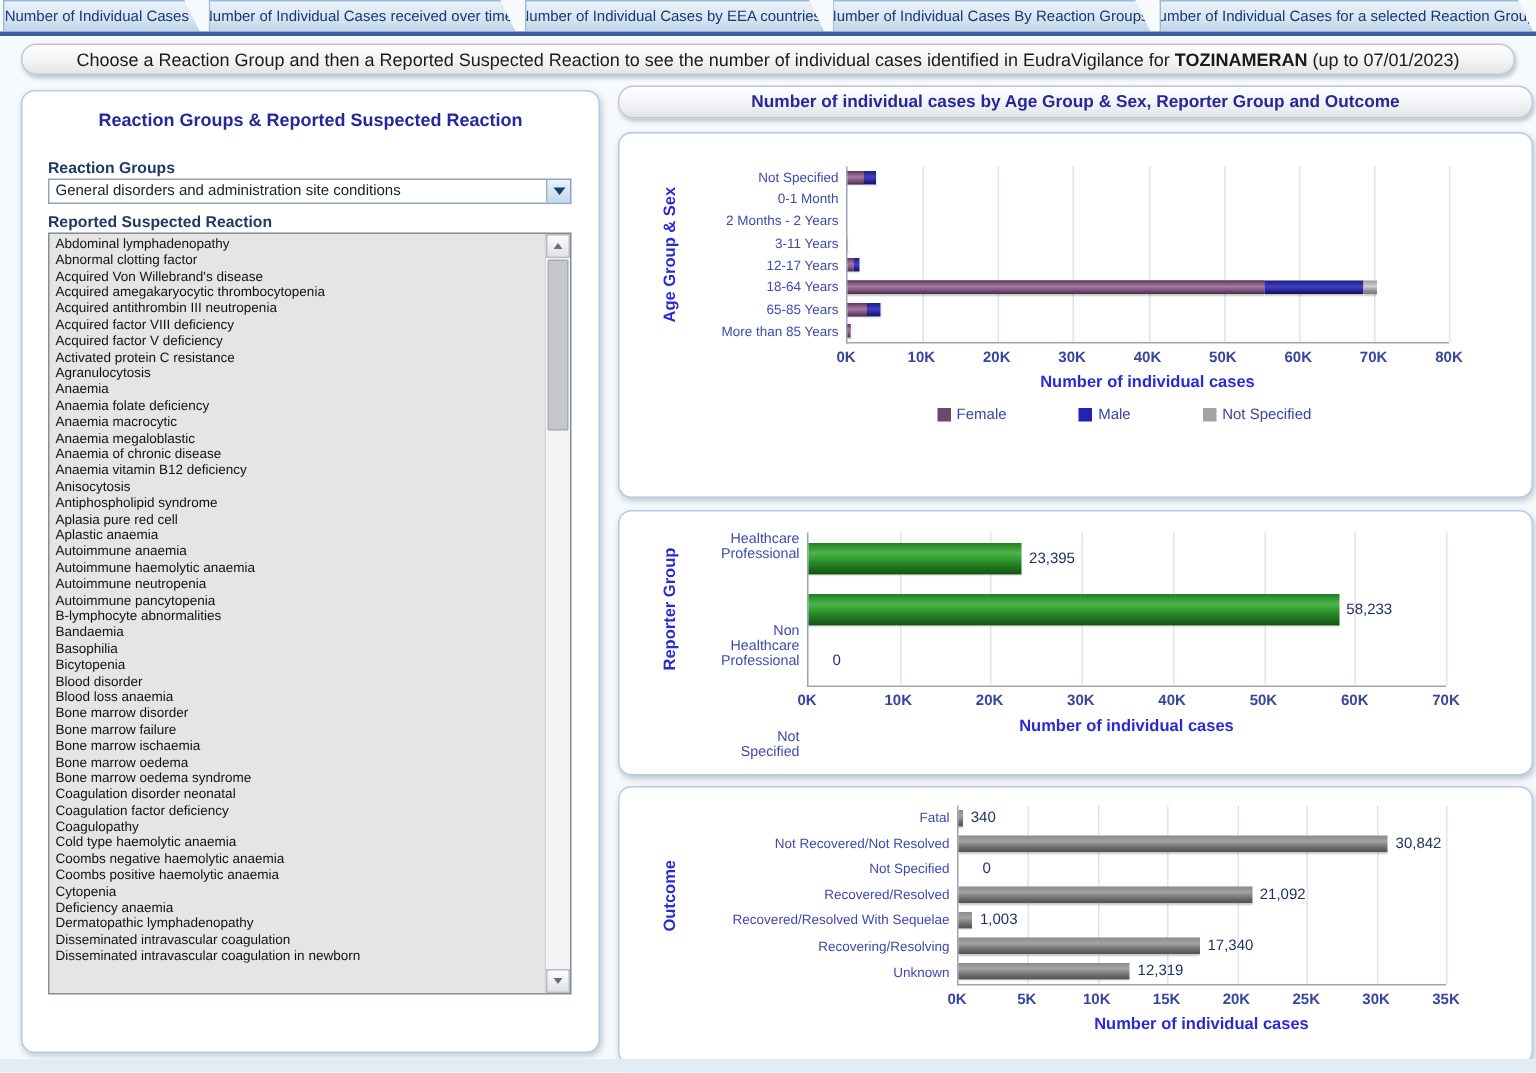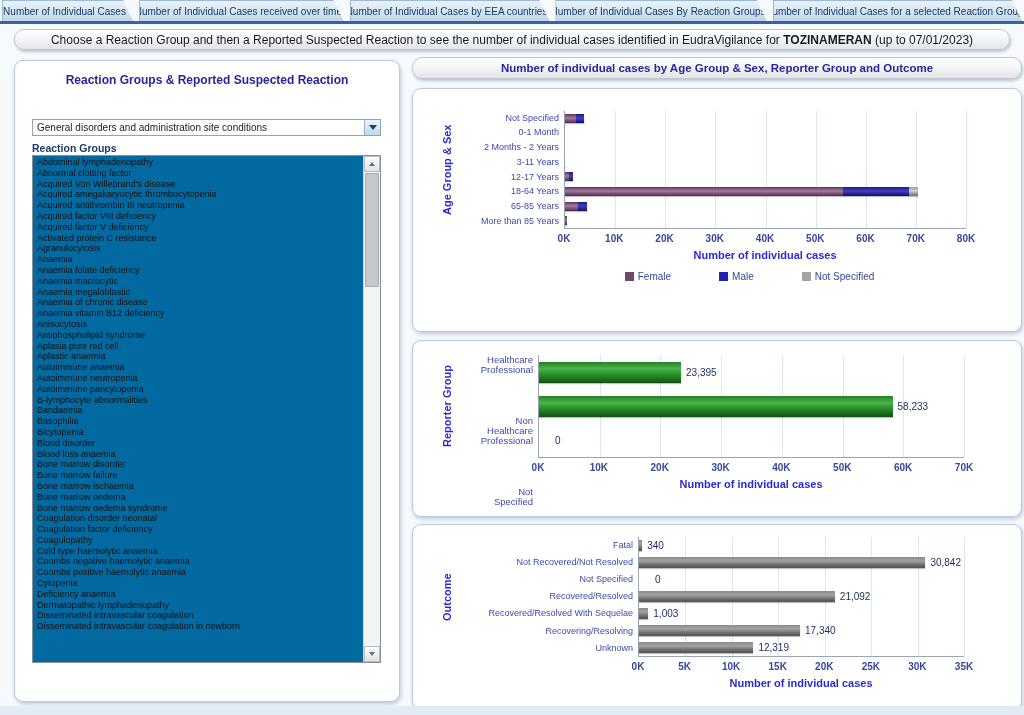--- a/index.html
+++ b/index.html
@@ -24,33 +24,33 @@
   #message-bar { left:14px; top:29px; width:996px; height:21px; font-size:12px; color:#1a1a1a; }
   #right-header { left:412px; top:57px; width:610px; height:22px; font-size:11.5px; font-weight:bold; color:#26279b; }
 
   
   .panel { position:absolute; background:#ffffff; border:1px solid #b5cbe0; border-radius:9px;
            box-shadow:1px 2px 4px rgba(120,140,165,.45); }
   #left-panel { left:14px; top:60px; width:386px; height:642px; }
 
   .lp-title { position:absolute; left:0; top:12px; width:100%; text-align:center;
               font-size:12px; font-weight:bold; color:#26279b; }
-  .lp-label { position:absolute; left:17px; font-size:10.5px; font-weight:bold; color:#1f3a66;margin-top:36px; }
+  .lp-label { position:absolute; left:17px; font-size:10.5px; font-weight:bold; color:#1f3a66; }
   #lbl-groups { top:45px; }
   #lbl-reaction { top:81px; }
 
   .combo { position:absolute; left:17px; top:58px; width:349px; height:17px; border:1px solid #8ca4bc;
            background:#ffffff; display:flex; align-items:center; font-size:10px; color:#222; }
   .combo-text { flex:1; padding:0 4px; white-space:nowrap; overflow:hidden; }
   .combo-btn { width:16px; height:15px; border-left:1px solid #9ab0c6; display:flex; align-items:center; justify-content:center;
                background:linear-gradient(to bottom,#eaf3fb,#c3d8ec); }
   .combo-btn .arr { width:0; height:0; border-left:4px solid transparent; border-right:4px solid transparent; border-top:5px solid #1b3c78; }
 
   .listbox { position:absolute; left:17px; top:94px; width:349px; height:508px; border:1px solid #8a8f96;
-             background:#0369a1; overflow:hidden; }
+             background:#e5e5e5; overflow:hidden; }
   .list-inner { position:absolute; left:0; top:1px; right:17px; bottom:0; overflow:hidden; }
   .li { font-size:9px; line-height:10.8px; color:#111; padding-left:4px; white-space:nowrap; }
   .scrollbar { position:absolute; right:0; top:0; bottom:0; width:17px; background:#f2f3f5; border-left:1px solid #d4d6d9; }
   .sbtn { position:absolute; left:0; width:16px; height:16px; background:linear-gradient(to bottom,#fbfcfd,#dfe2e6);
           border:1px solid #b8bcc2; display:flex; align-items:center; justify-content:center; }
   .sbtn.up { top:0; } .sbtn.down { bottom:0; }
   .tri-up { width:0;height:0;border-left:3.5px solid transparent;border-right:3.5px solid transparent;border-bottom:4.5px solid #6a6f76; }
   .tri-down { width:0;height:0;border-left:3.5px solid transparent;border-right:3.5px solid transparent;border-top:4.5px solid #6a6f76; }
   .sthumb { position:absolute; left:1px; top:17px; width:14px; height:114px; background:#c4c8cd; border:1px solid #a9adb3; border-radius:1px; }
 
@@ -162,20 +162,21 @@
         <div class="li">Anaemia folate deficiency</div>
         <div class="li">Anaemia macrocytic</div>
         <div class="li">Anaemia megaloblastic</div>
         <div class="li">Anaemia of chronic disease</div>
         <div class="li">Anaemia vitamin B12 deficiency</div>
         <div class="li">Anisocytosis</div>
         <div class="li">Antiphospholipid syndrome</div>
         <div class="li">Aplasia pure red cell</div>
         <div class="li">Aplastic anaemia</div>
         <div class="li">Autoimmune anaemia</div>
+        <div class="li">Autoimmune haemolytic anaemia</div>
         <div class="li">Autoimmune neutropenia</div>
         <div class="li">Autoimmune pancytopenia</div>
         <div class="li">B-lymphocyte abnormalities</div>
         <div class="li">Bandaemia</div>
         <div class="li">Basophilia</div>
         <div class="li">Bicytopenia</div>
         <div class="li">Blood disorder</div>
         <div class="li">Blood loss anaemia</div>
         <div class="li">Bone marrow disorder</div>
         <div class="li">Bone marrow failure</div>

